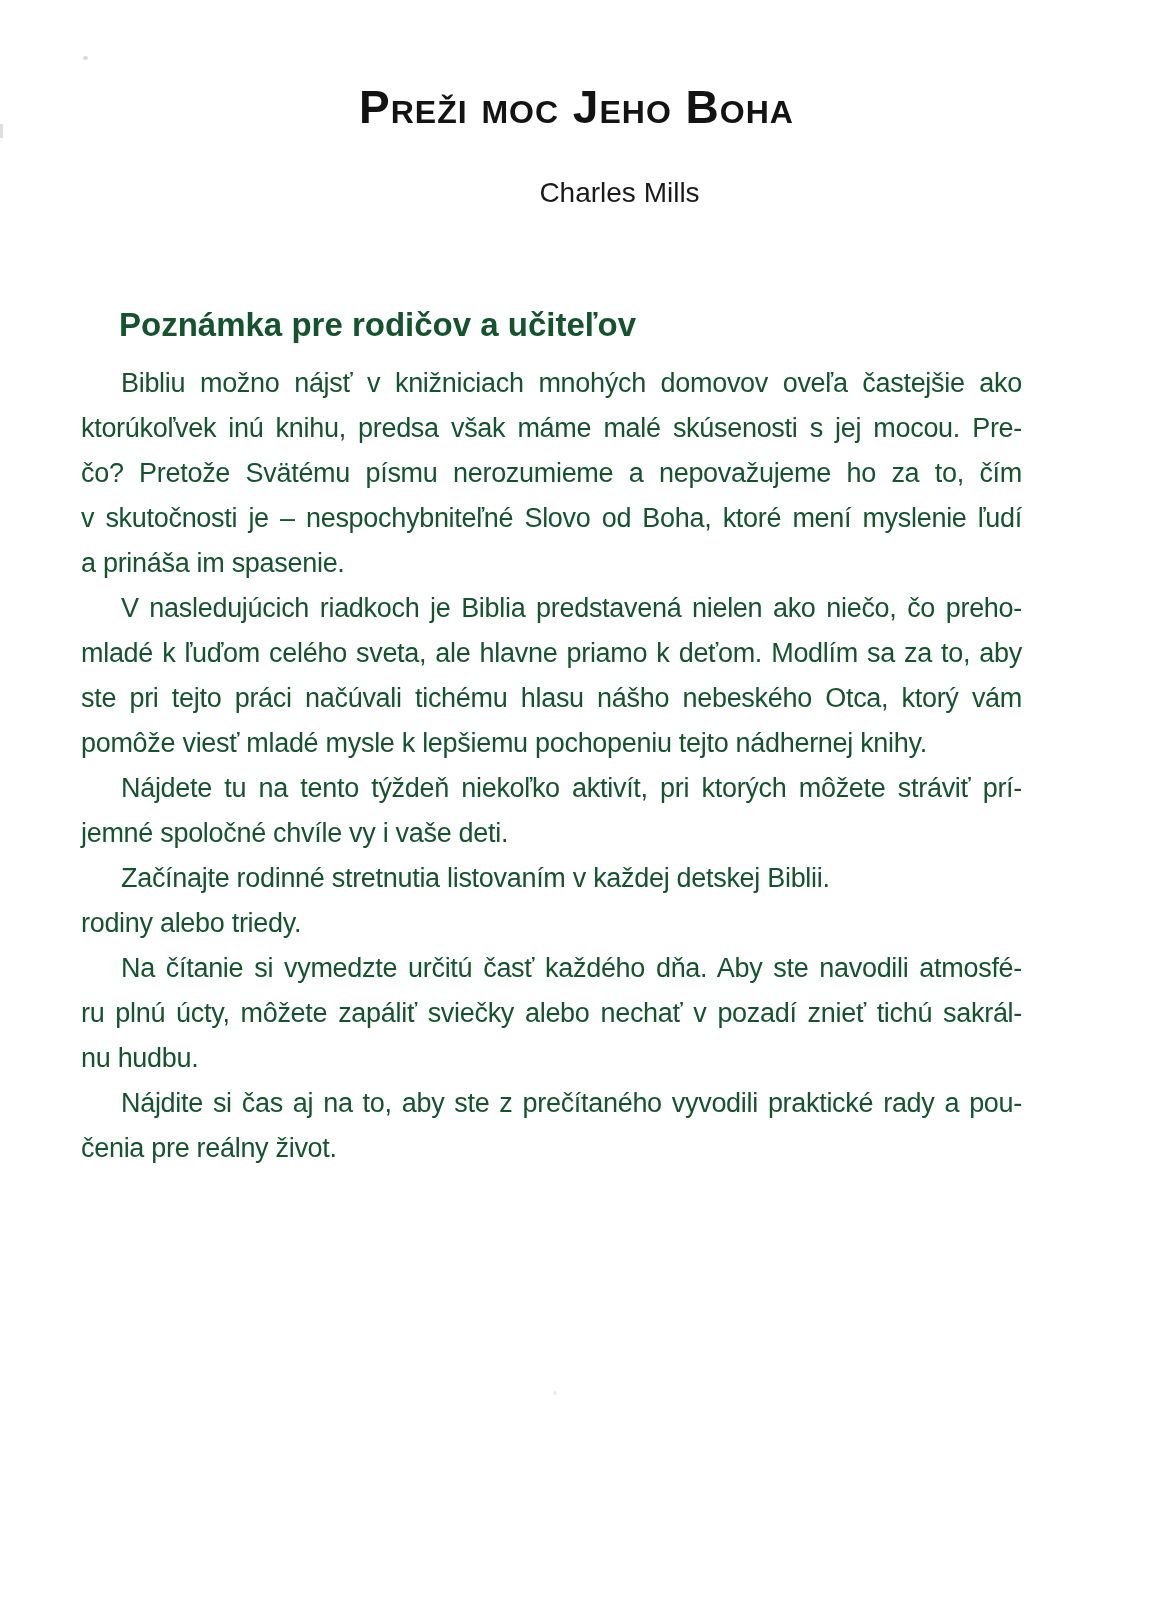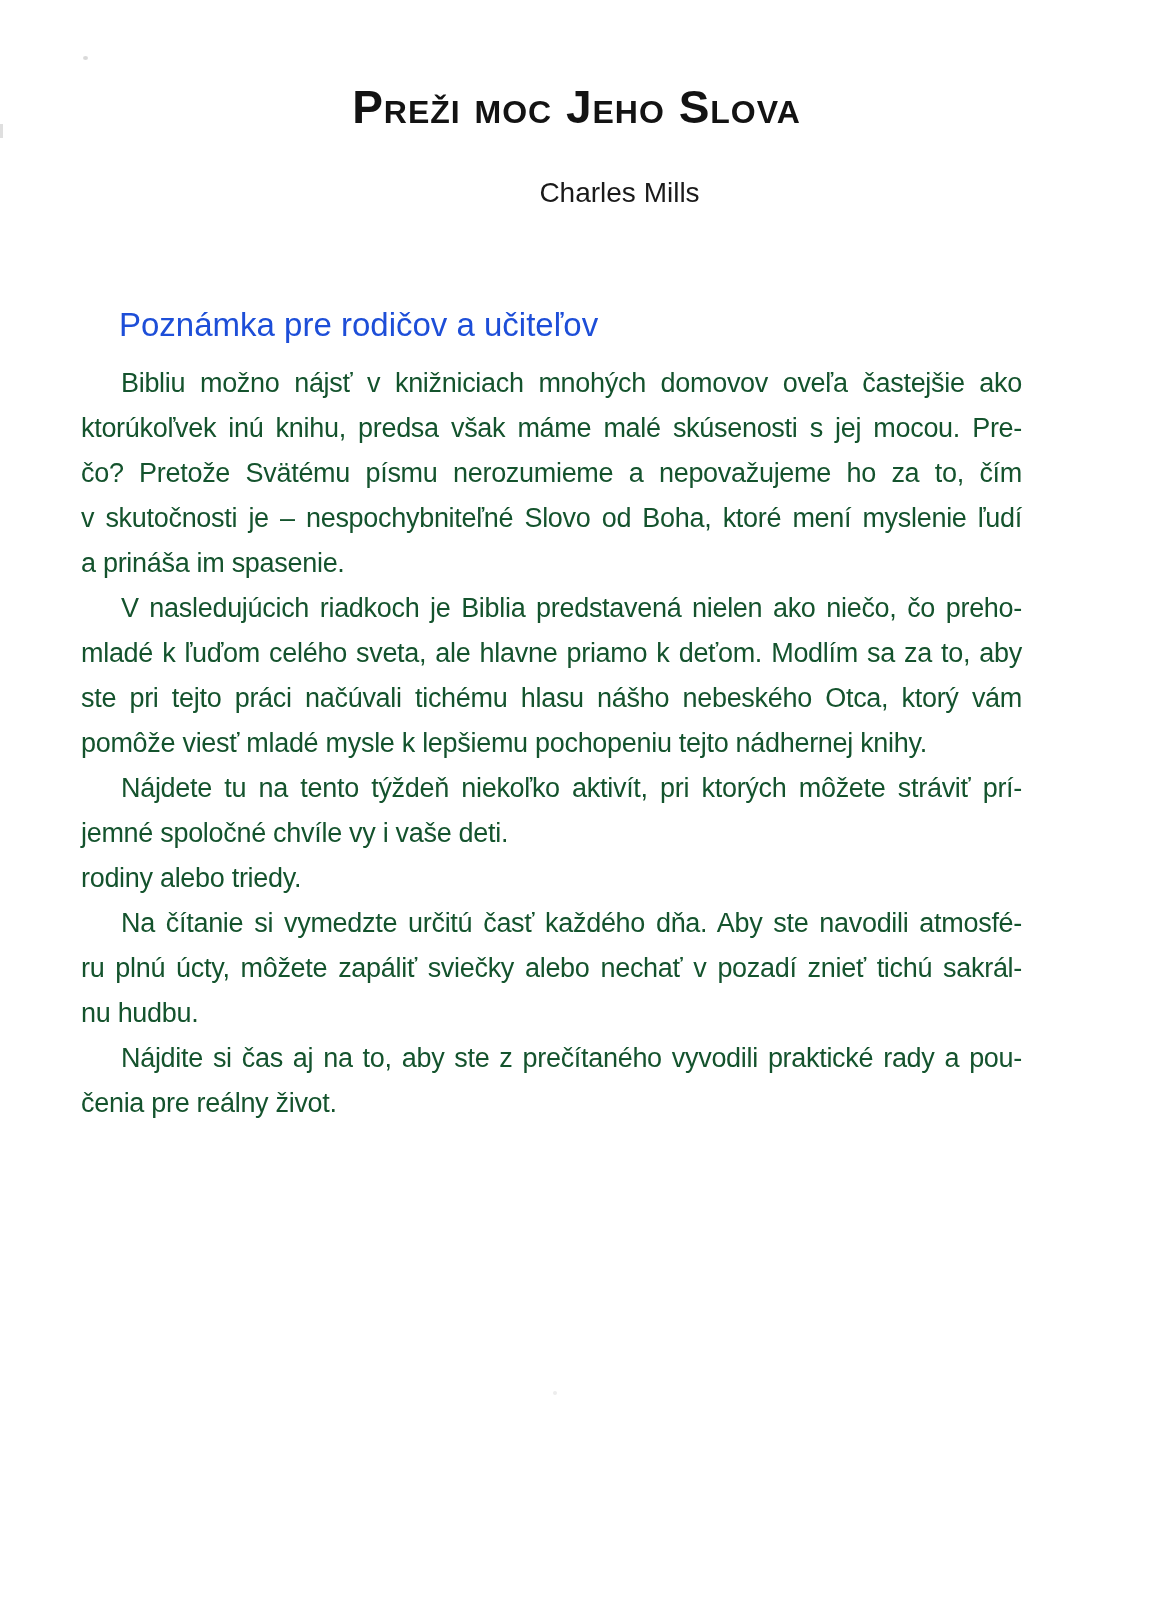--- a/index.html
+++ b/index.html
@@ -47,23 +47,23 @@
     margin-left: 43px;
   }
   .heading {
     position: absolute;
     top: 308px;
     left: 81px;
     width: 941px;
     margin: 0;
     padding-left: 38px;
     font-size: 33px;
-    font-weight: 400;
+    font-weight: 700;
     line-height: 1;
-    color: #1d4ed8;
+    color: #14532d;
   }
   .bodytext {
     position: absolute;
     top: 361px;
     left: 81px;
     width: 941px;
     font-size: 27px;
     line-height: 45px;
     letter-spacing: -0.3px;
     color: #14532d;
@@ -84,21 +84,21 @@
     opacity: 0.55;
   }
   .artifact.a1 { left: 83px; top: 56px; width: 5px; height: 4px; }
   .artifact.a2 { left: 0px;  top: 124px; width: 3px; height: 14px; border-radius: 0; opacity: 0.45; }
   .artifact.a3 { left: 553px; top: 1391px; width: 4px; height: 4px; opacity: 0.25; }
 </style>
 </head>
 <body>
 
 <div class="page">
-  <h1 class="title">Preži moc Jeho Slova</h1>
+  <h1 class="title">Preži moc Jeho Boha</h1>
   <div class="author">Charles Mills</div>
   <h2 class="heading">Poznámka pre rodičov a učiteľov</h2>
   <div class="bodytext" id="bodytext">
       <div class="paragraph">
         <div class="line first">Bibliu možno nájsť v knižniciach mnohých domovov oveľa častejšie ako</div>
         <div class="line">ktorúkoľvek inú knihu, predsa však máme malé skúsenosti s jej mocou. Pre-</div>
         <div class="line">čo? Pretože Svätému písmu nerozumieme a nepovažujeme ho za to, čím</div>
         <div class="line">v skutočnosti je – nespochybniteľné Slovo od Boha, ktoré mení myslenie ľudí</div>
         <div class="line last">a prináša im spasenie.</div>
       </div>
@@ -106,20 +106,23 @@
         <div class="line first">V nasledujúcich riadkoch je Biblia predstavená nielen ako niečo, čo preho-</div>
         <div class="line">mladé k ľuďom celého sveta, ale hlavne priamo k deťom. Modlím sa za to, aby</div>
         <div class="line">ste pri tejto práci načúvali tichému hlasu nášho nebeského Otca, ktorý vám</div>
         <div class="line last">pomôže viesť mladé mysle k lepšiemu pochopeniu tejto nádhernej knihy.</div>
       </div>
       <div class="paragraph">
         <div class="line first">Nájdete tu na tento týždeň niekoľko aktivít, pri ktorých môžete stráviť prí-</div>
         <div class="line last">jemné spoločné chvíle vy i vaše deti.</div>
       </div>
       <div class="paragraph">
+        <div class="line first last">Začínajte rodinné stretnutia listovaním v každej detskej Biblii.</div>
+      </div>
+      <div class="paragraph">
         <div class="line last">rodiny alebo triedy.</div>
       </div>
       <div class="paragraph">
         <div class="line first">Na čítanie si vymedzte určitú časť každého dňa. Aby ste navodili atmosfé-</div>
         <div class="line">ru plnú úcty, môžete zapáliť sviečky alebo nechať v pozadí znieť tichú sakrál-</div>
         <div class="line last">nu hudbu.</div>
       </div>
       <div class="paragraph">
         <div class="line first">Nájdite si čas aj na to, aby ste z prečítaného vyvodili praktické rady a pou-</div>
         <div class="line last">čenia pre reálny život.</div>

